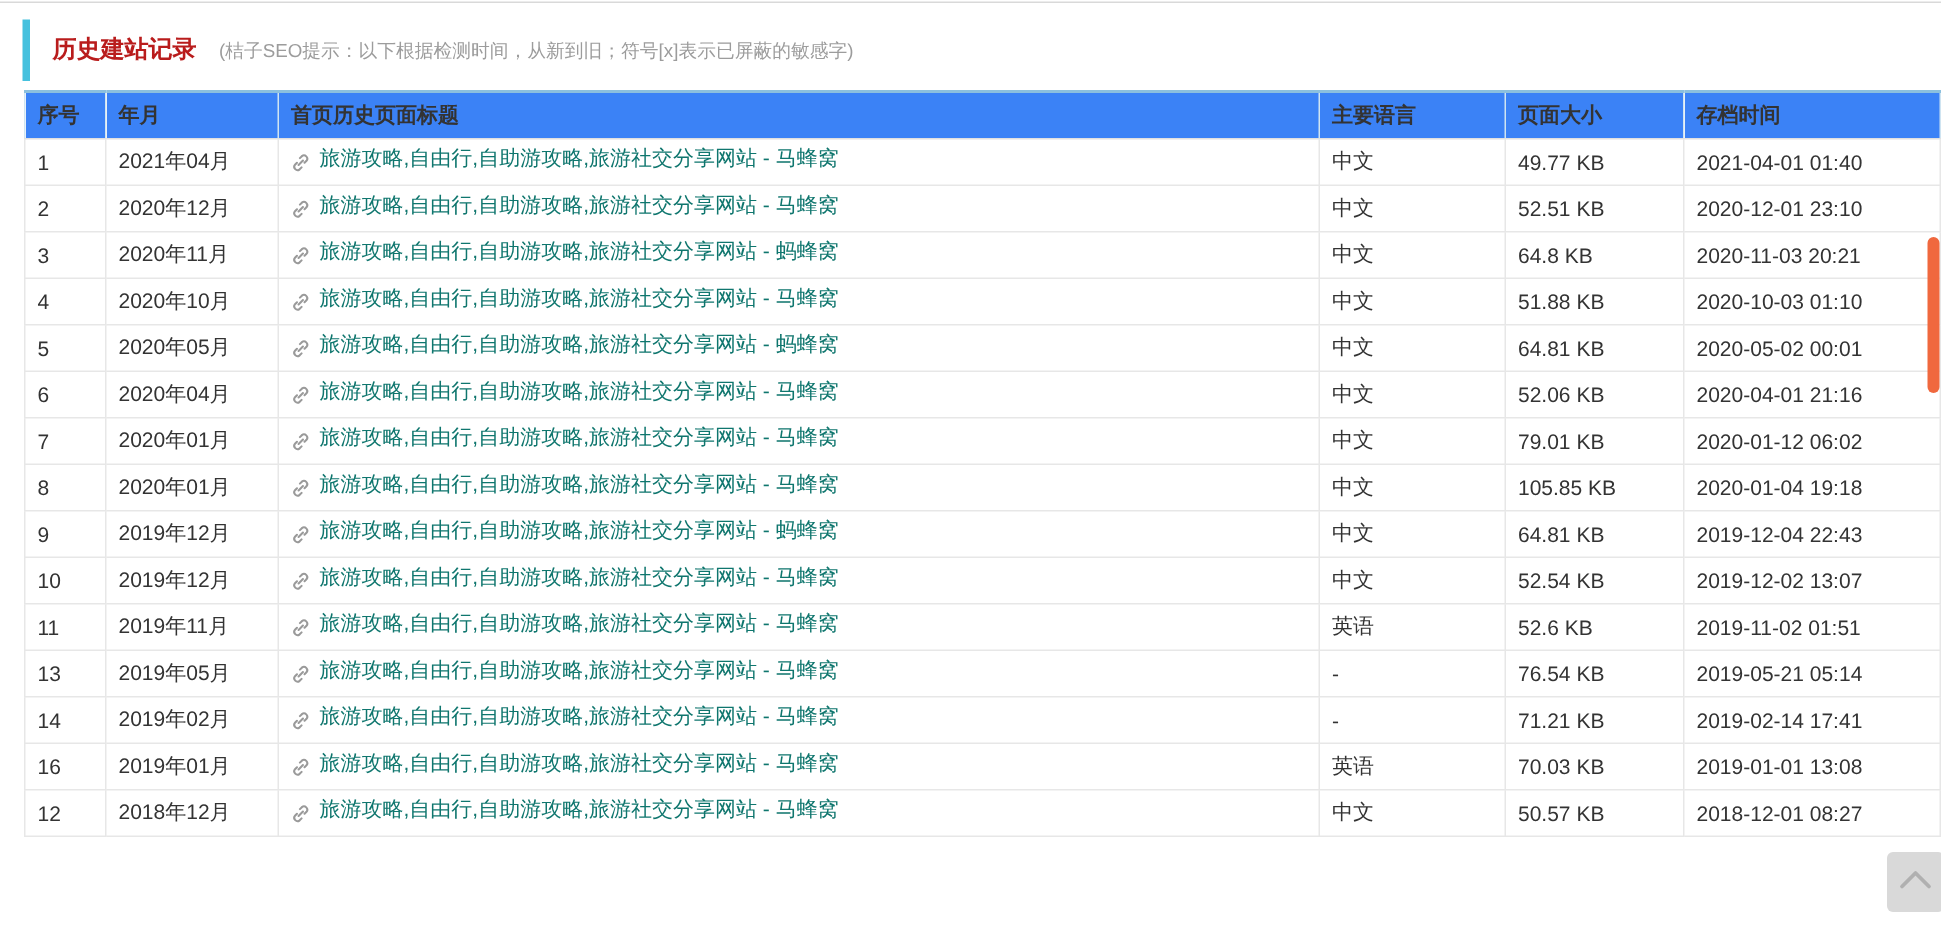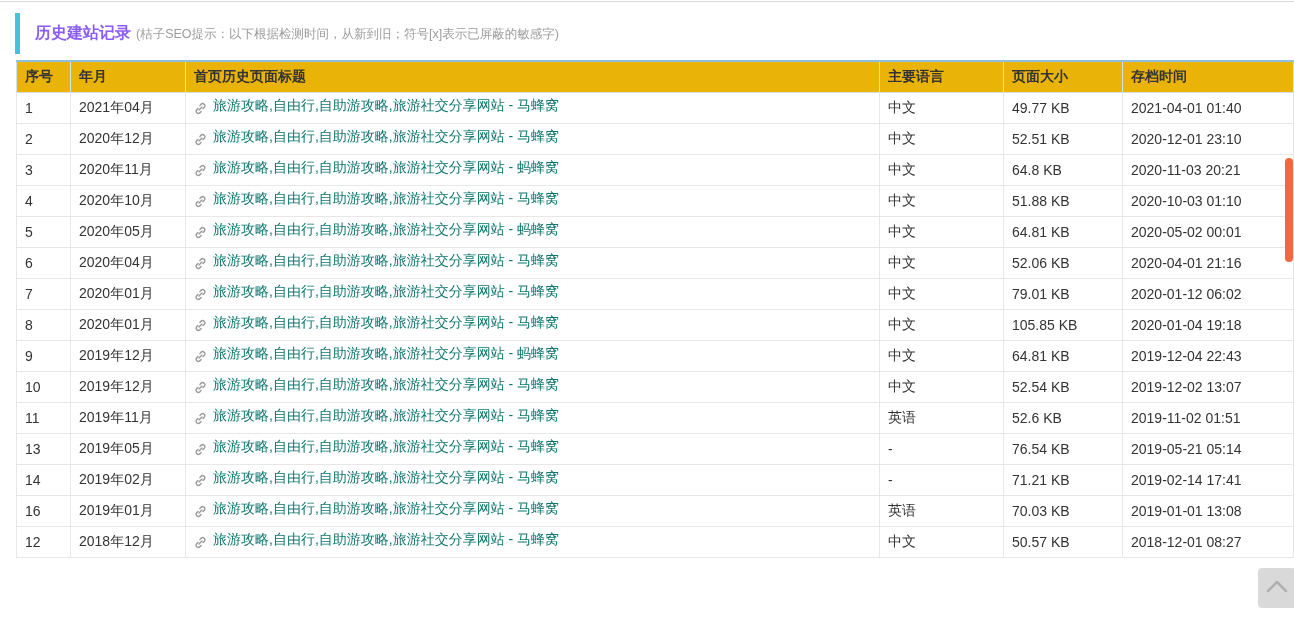--- a/index.html
+++ b/index.html
@@ -7,28 +7,28 @@
   body {
     width: 1294px; height: 619px; overflow: hidden; position: relative;
     background: #ffffff; color: #333;
     font-family: "Liberation Sans", "DejaVu Sans", sans-serif;
   }
   .top-line { position: absolute; top: 1px; left: 0; right: 0; height: 1px; background: #d9d9d9; }
 
   
   .page-header { display: flex; align-items: center; margin: 13px 0 0 15px; height: 41px; }
   .accent-bar { width: 5px; height: 41px; background: #46c1de; margin-right: 15px; flex: 0 0 auto; }
-  .page-title { font-size: 16px; font-weight: bold; color: #8b5cf6; white-space: nowrap; }
-  .page-hint { font-size: 12.5px; color: #9c9c9c; margin-left: 5px; font-weight: normal; white-space: nowrap; }
+  .page-title { font-size: 16px; font-weight: bold; color: #b91c1c; white-space: nowrap; }
+  .page-hint { font-size: 12.5px; color: #9c9c9c; margin-left: 15px; font-weight: normal; white-space: nowrap; }
 
   
   table.history { border-collapse: collapse; margin-left: 16px; width: calc(100% - 16px);
     table-layout: fixed; font-size: 14px; margin-top: 6px; }
   thead th {
-    background: #eab308; border-top: 2px solid #8cc0de;
+    background: #3b82f6; border-top: 2px solid #8cc0de;
     border-left: 1px solid #cfe4f1; border-right: 1px solid #cfe4f1; border-bottom: 1px solid #e0e0e0;
     height: 31px; text-align: left; padding: 0 0 0 8px; font-weight: bold; color: #333;
     white-space: nowrap; overflow: hidden;
   }
   tbody td {
     height: 31px; border: 1px solid #e7e7e7; padding: 0 0 0 8px; background: #fff;
     white-space: nowrap; overflow: hidden; vertical-align: middle; color: #333;
   }
   .title-link { display: inline-flex; align-items: flex-end; color: #0f766e; text-decoration: none; cursor: pointer; }
   .title-link .icon { display: inline-flex; margin-right: 6px; flex: 0 0 auto; }

